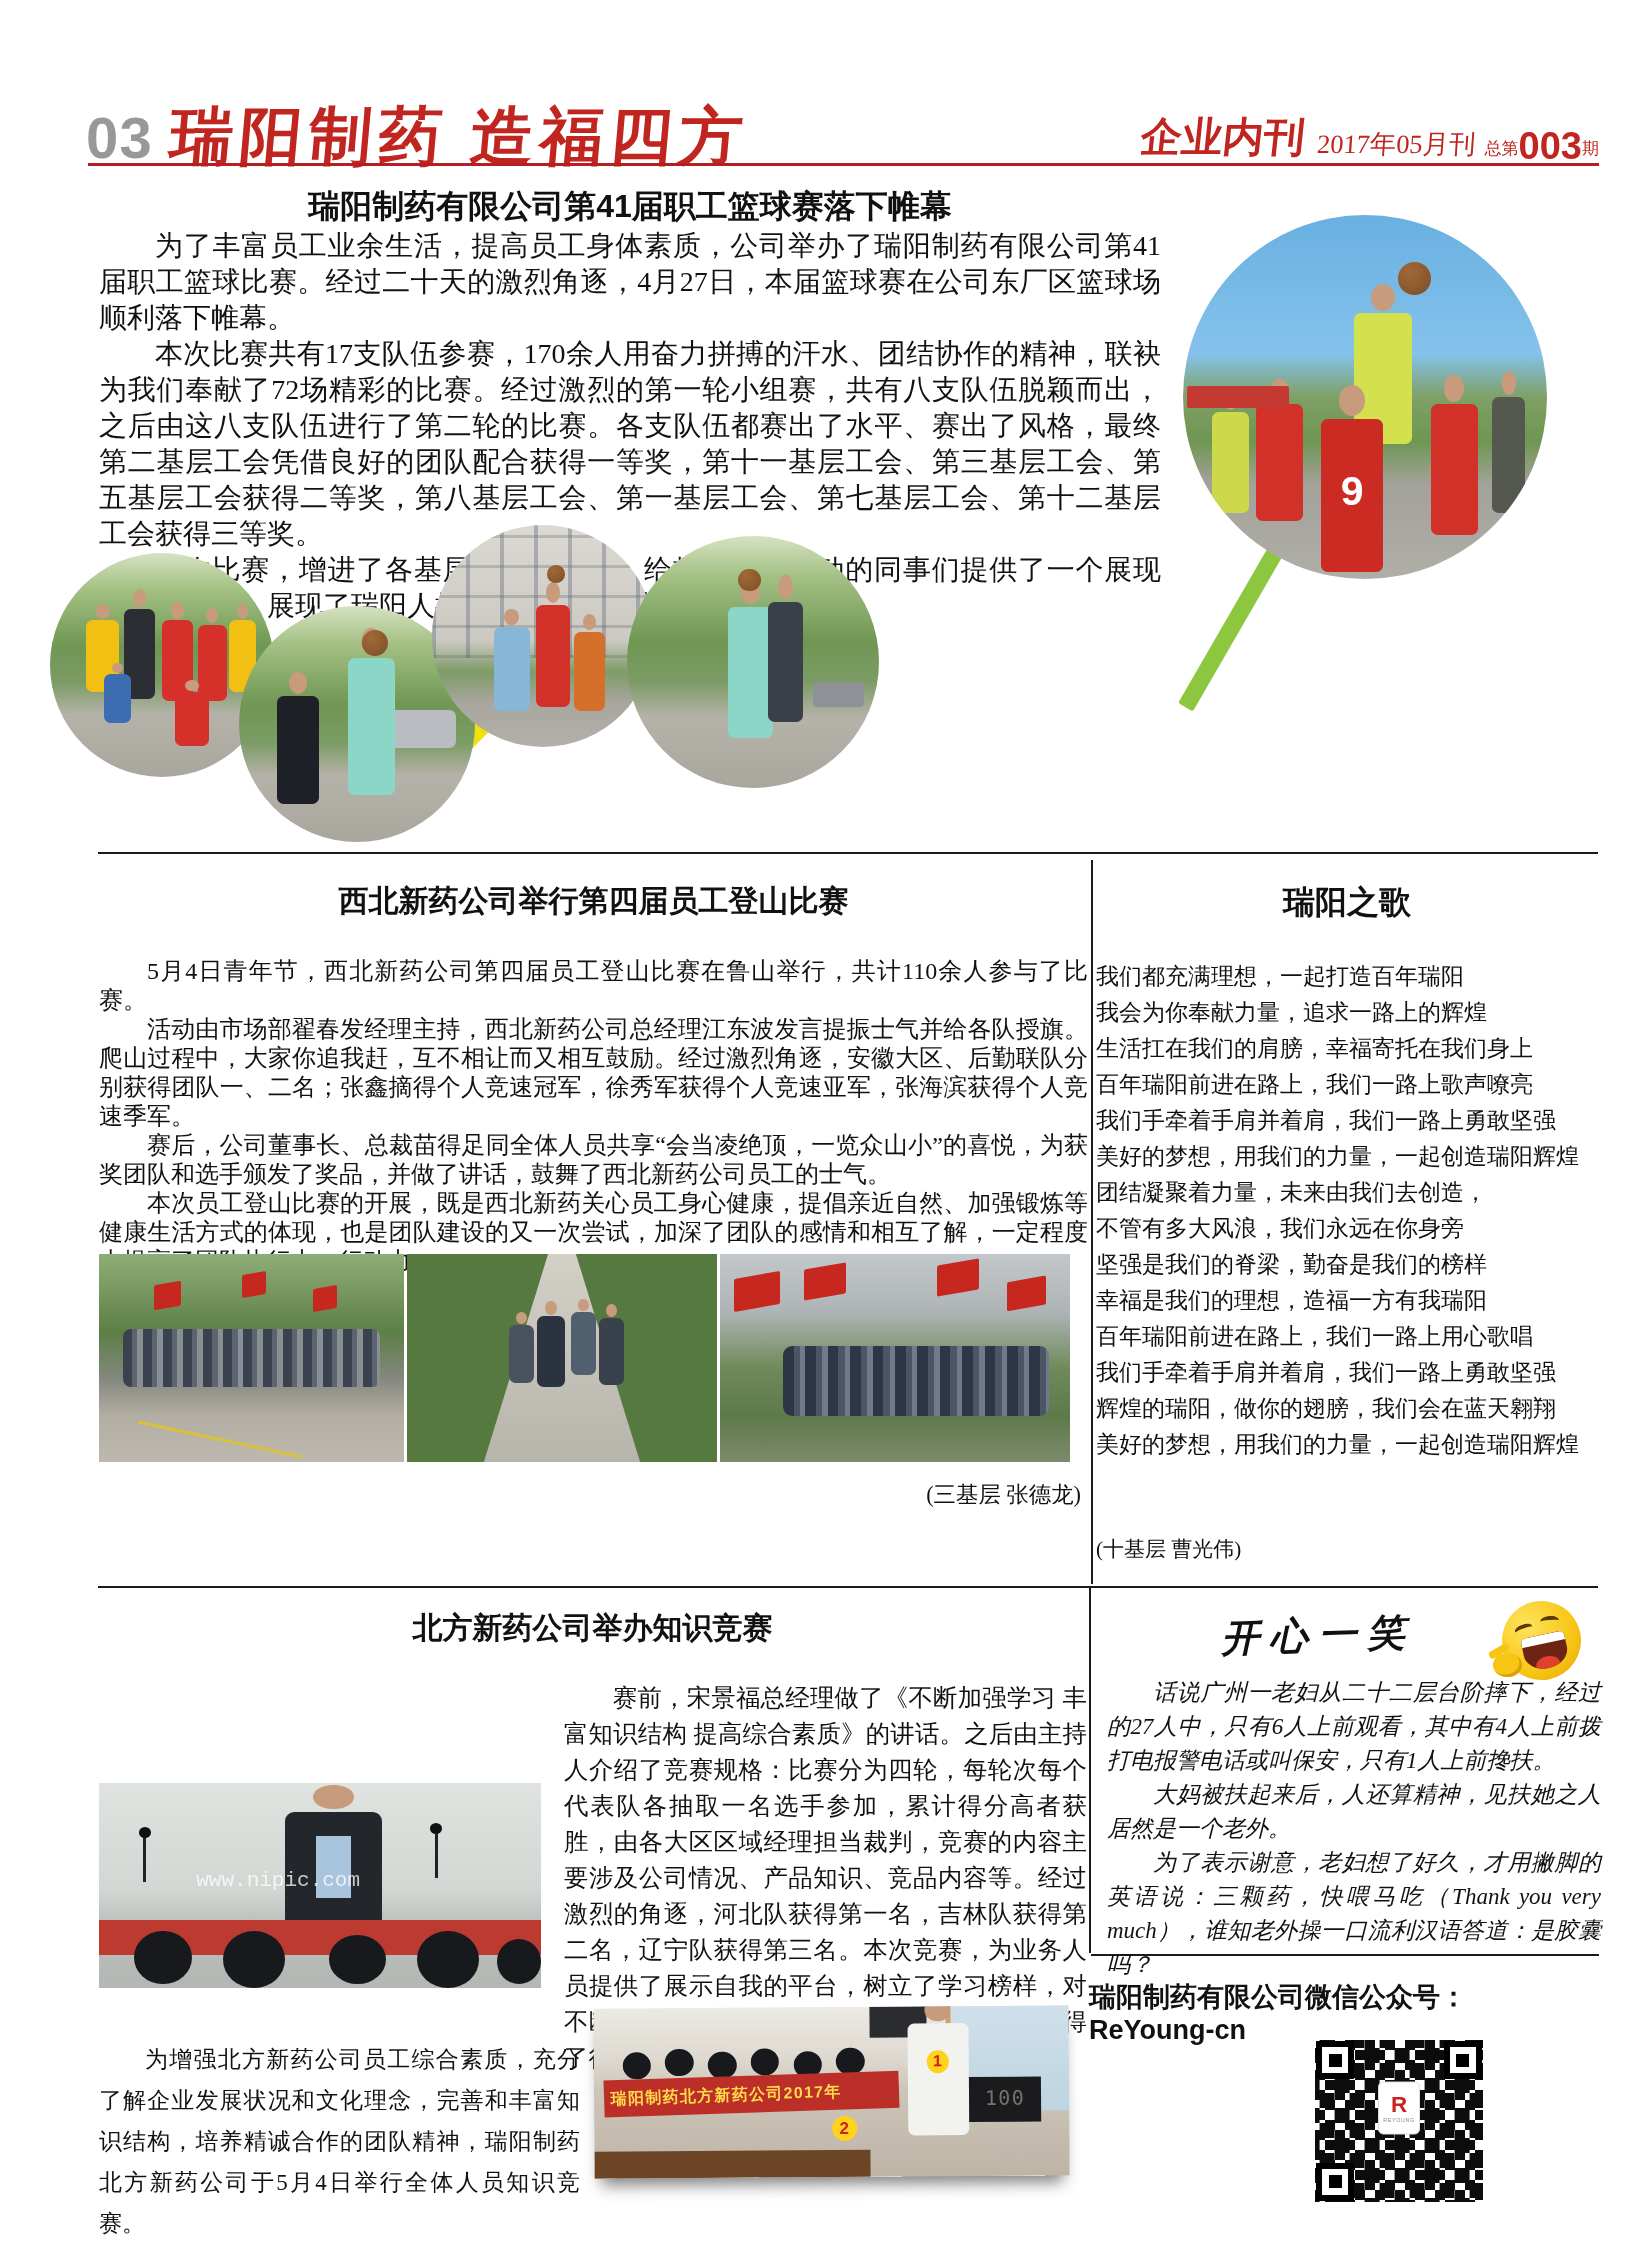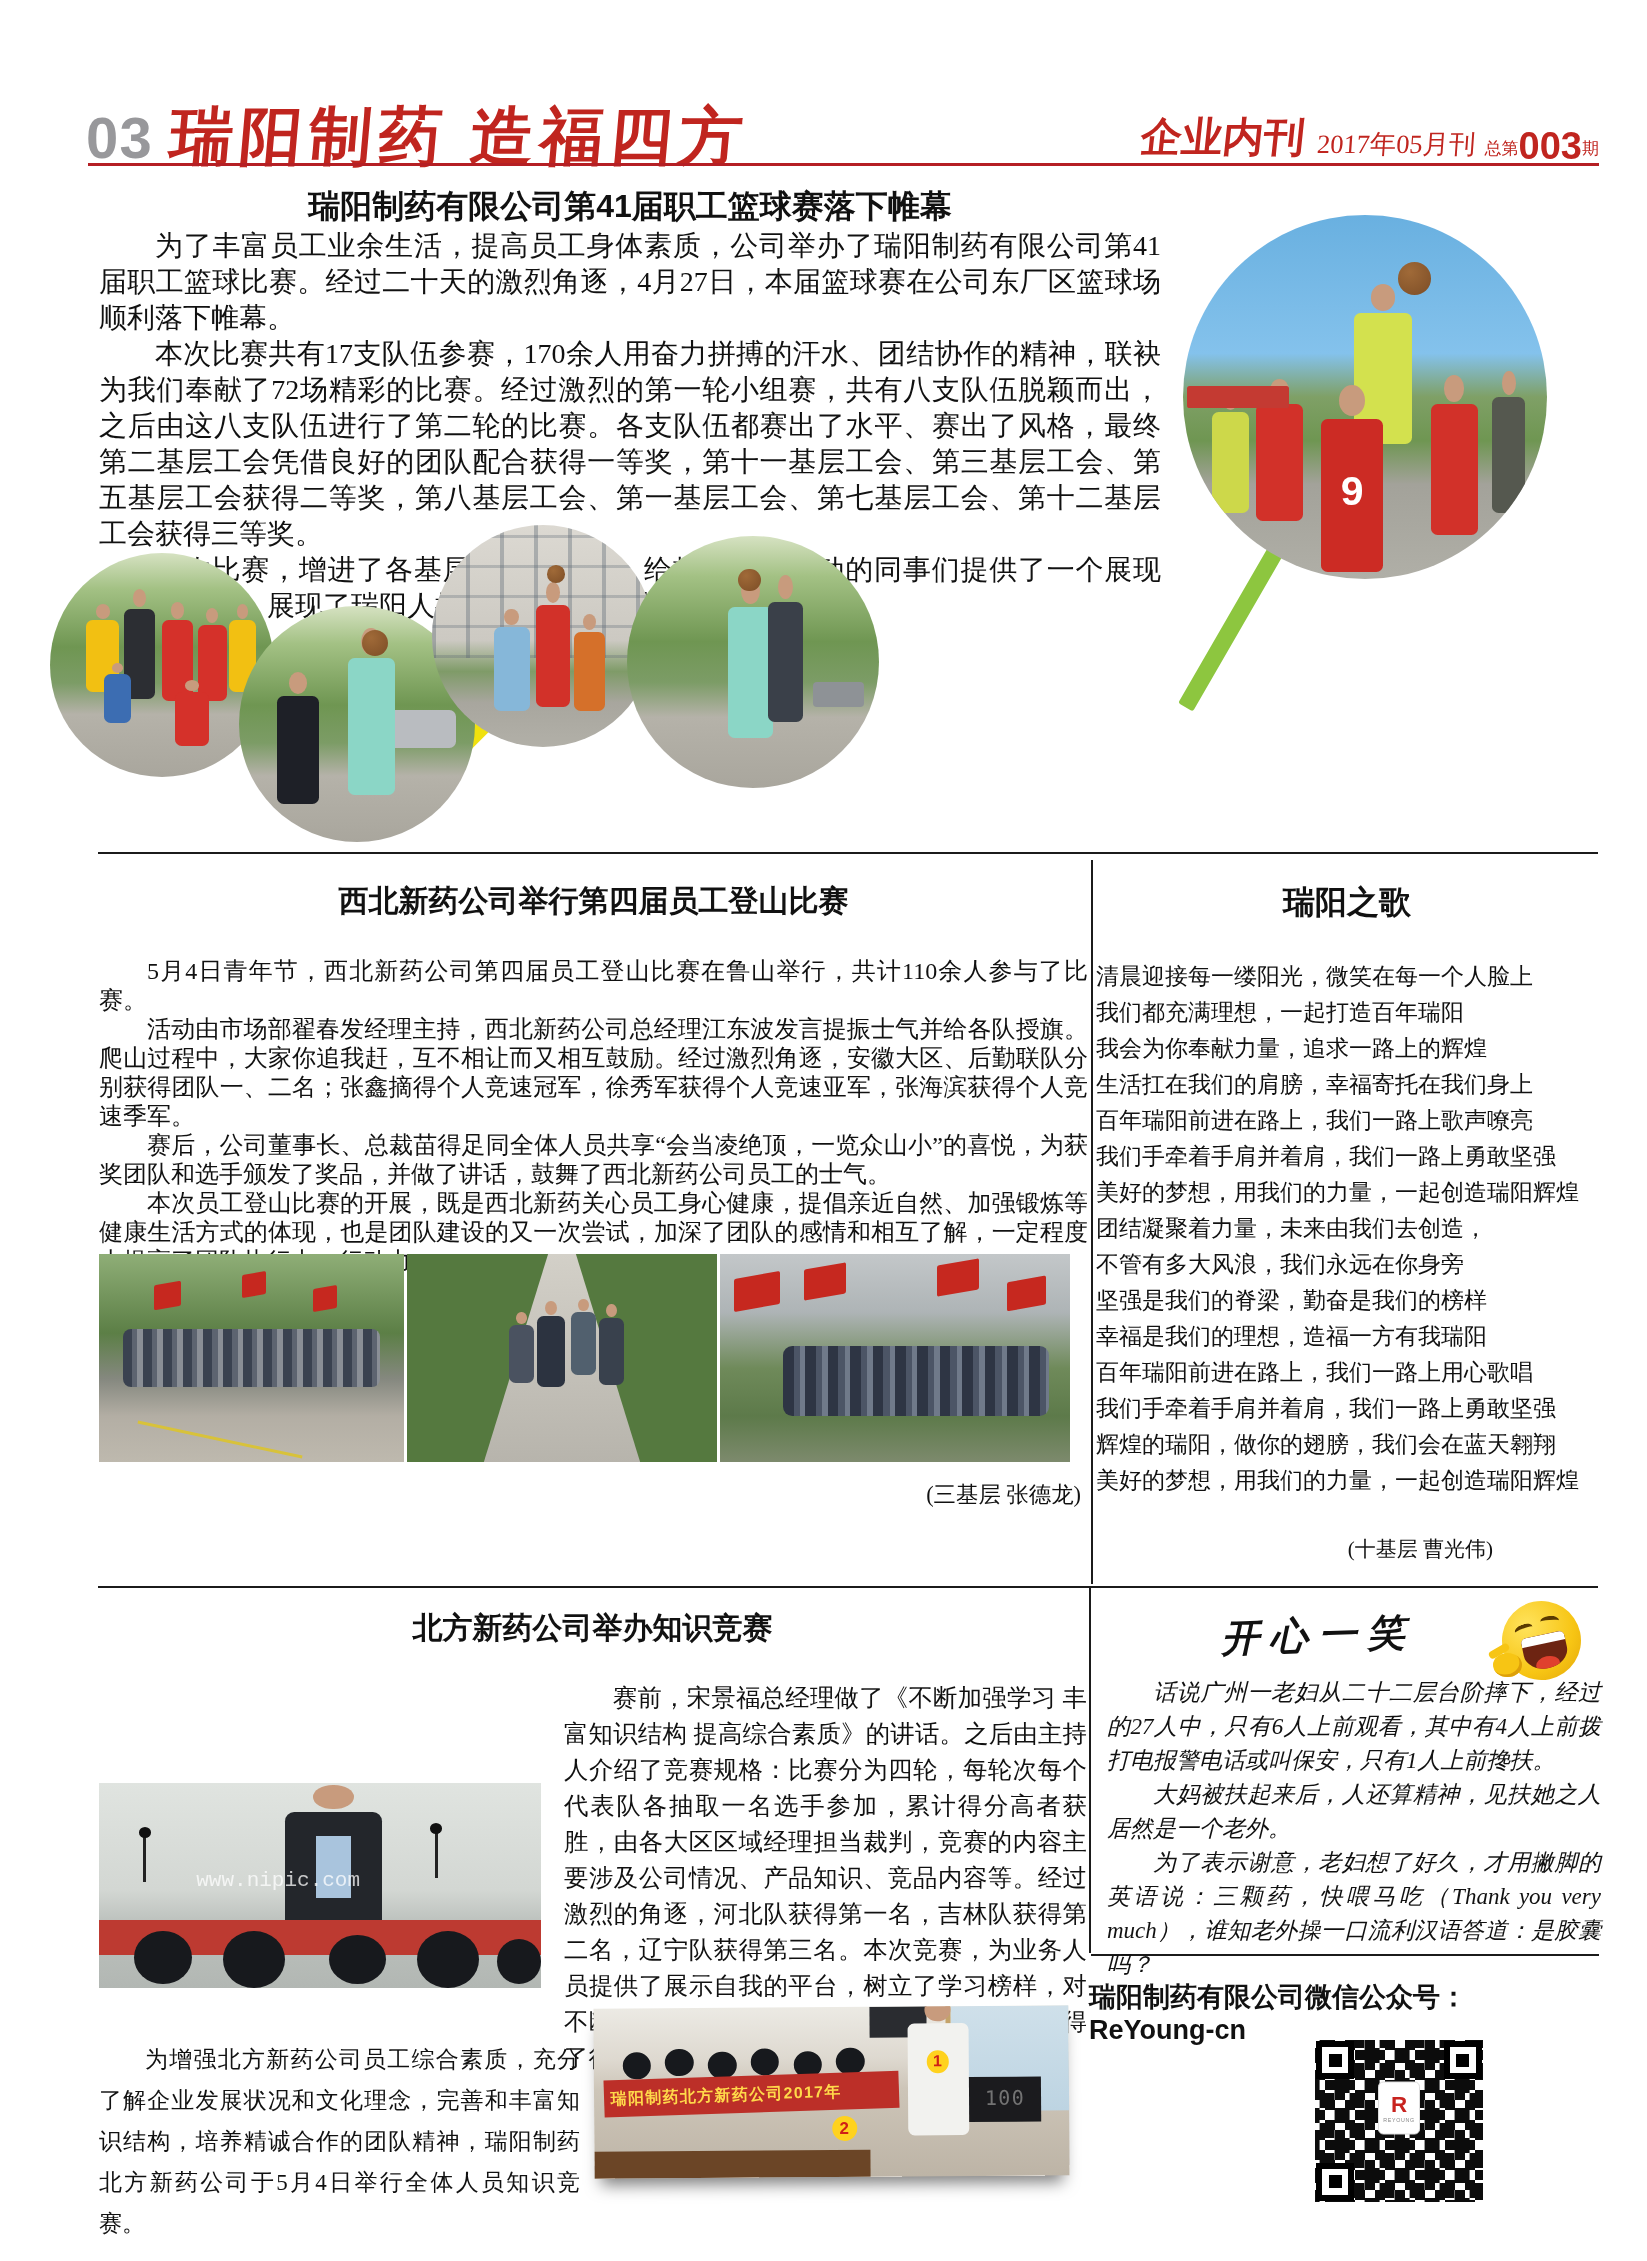--- a/index.html
+++ b/index.html
@@ -74,21 +74,21 @@
   #mt2 { left:407px;  top:1254px; width:310px; height:208px; background:#55793f; }
   #mt3 { left:720px; top:1254px; width:350px; height:208px;
     background:linear-gradient(180deg,#c3c7c9 0%,#aeb4b6 28%,#6f8a5a 55%,#5d7a4a 78%,#7d8a6d 100%); }
   #mt1 { background:linear-gradient(180deg,#8fae77 0%,#5c7f46 38%,#85887f 60%,#b3aea4 78%,#beb9ae 100%); }
   #climb-credit { left:99px; top:1479px; width:982px; text-align:right; font-size:22.4px; }
 
   
   #t-song { left:1096px; top:881px; width:502px; font-size:32px;font-family:Liberation Mono, monospace; }
   #song-body { left:1096px; top:959px; width:504px; font-size:23px; line-height:36px; }
   #song-body span { display:block; }
-  #song-credit { left:1044px; top:1535px; width:449px; text-align:right; font-size:21px; }
+  #song-credit { left:1096px; top:1535px; width:449px; font-size:21px; }
 
   
   #t-quiz { left:99px; top:1608px; width:987px; font-size:30px; }
   #quiz-main { left:564px; top:1680px; width:523px; font-size:24.4px; line-height:36px; }
   #quiz-intro { left:99px; top:2039px; width:481px; font-size:23px; line-height:41px; }
 
   #ph-speaker { left:99px; top:1783px; width:442px; height:205px;
     background:linear-gradient(180deg,#e0e4e0 0%,#d3d7d3 52%,#bcc1bd 68%,#b2b7b3 100%); }
   .mic { position:absolute; width:2.6px; height:46px; background:#222; }
   .mic::before { content:""; position:absolute; left:-4.6px; top:-9.2px; width:12px; height:10.6px;
@@ -252,21 +252,20 @@
   <div style="position:absolute;left:18%;top:44%;width:76%;height:34%;border-radius:9.2px;background:repeating-linear-gradient(90deg,#2e3544 0 10.6px,#4c5566 10.6px 17px,#707a8a 17px 22.4px);"></div>
   <div class="flag" style="left:4%;top:10%;width:13%;height:16%;"></div>
   <div class="flag" style="left:24%;top:6%;width:12%;height:15%;"></div>
   <div class="flag" style="left:62%;top:4%;width:12%;height:15%;"></div>
   <div class="flag" style="left:82%;top:12%;width:11%;height:14%;"></div>
 </div>
 <div class="abs" id="climb-credit">(三基层 张德龙)</div>
 
 <div class="abs hei center" id="t-song">瑞阳之歌</div>
 <div class="abs" id="song-body">
-  <span>清晨迎接每一缕阳光，微笑在每一个人脸上</span>
   <span>我们都充满理想，一起打造百年瑞阳</span>
   <span>我会为你奉献力量，追求一路上的辉煌</span>
   <span>生活扛在我们的肩膀，幸福寄托在我们身上</span>
   <span>百年瑞阳前进在路上，我们一路上歌声嘹亮</span>
   <span>我们手牵着手肩并着肩，我们一路上勇敢坚强</span>
   <span>美好的梦想，用我们的力量，一起创造瑞阳辉煌</span>
   <span>团结凝聚着力量，未来由我们去创造，</span>
   <span>不管有多大风浪，我们永远在你身旁</span>
   <span>坚强是我们的脊梁，勤奋是我们的榜样</span>
   <span>幸福是我们的理想，造福一方有我瑞阳</span>

